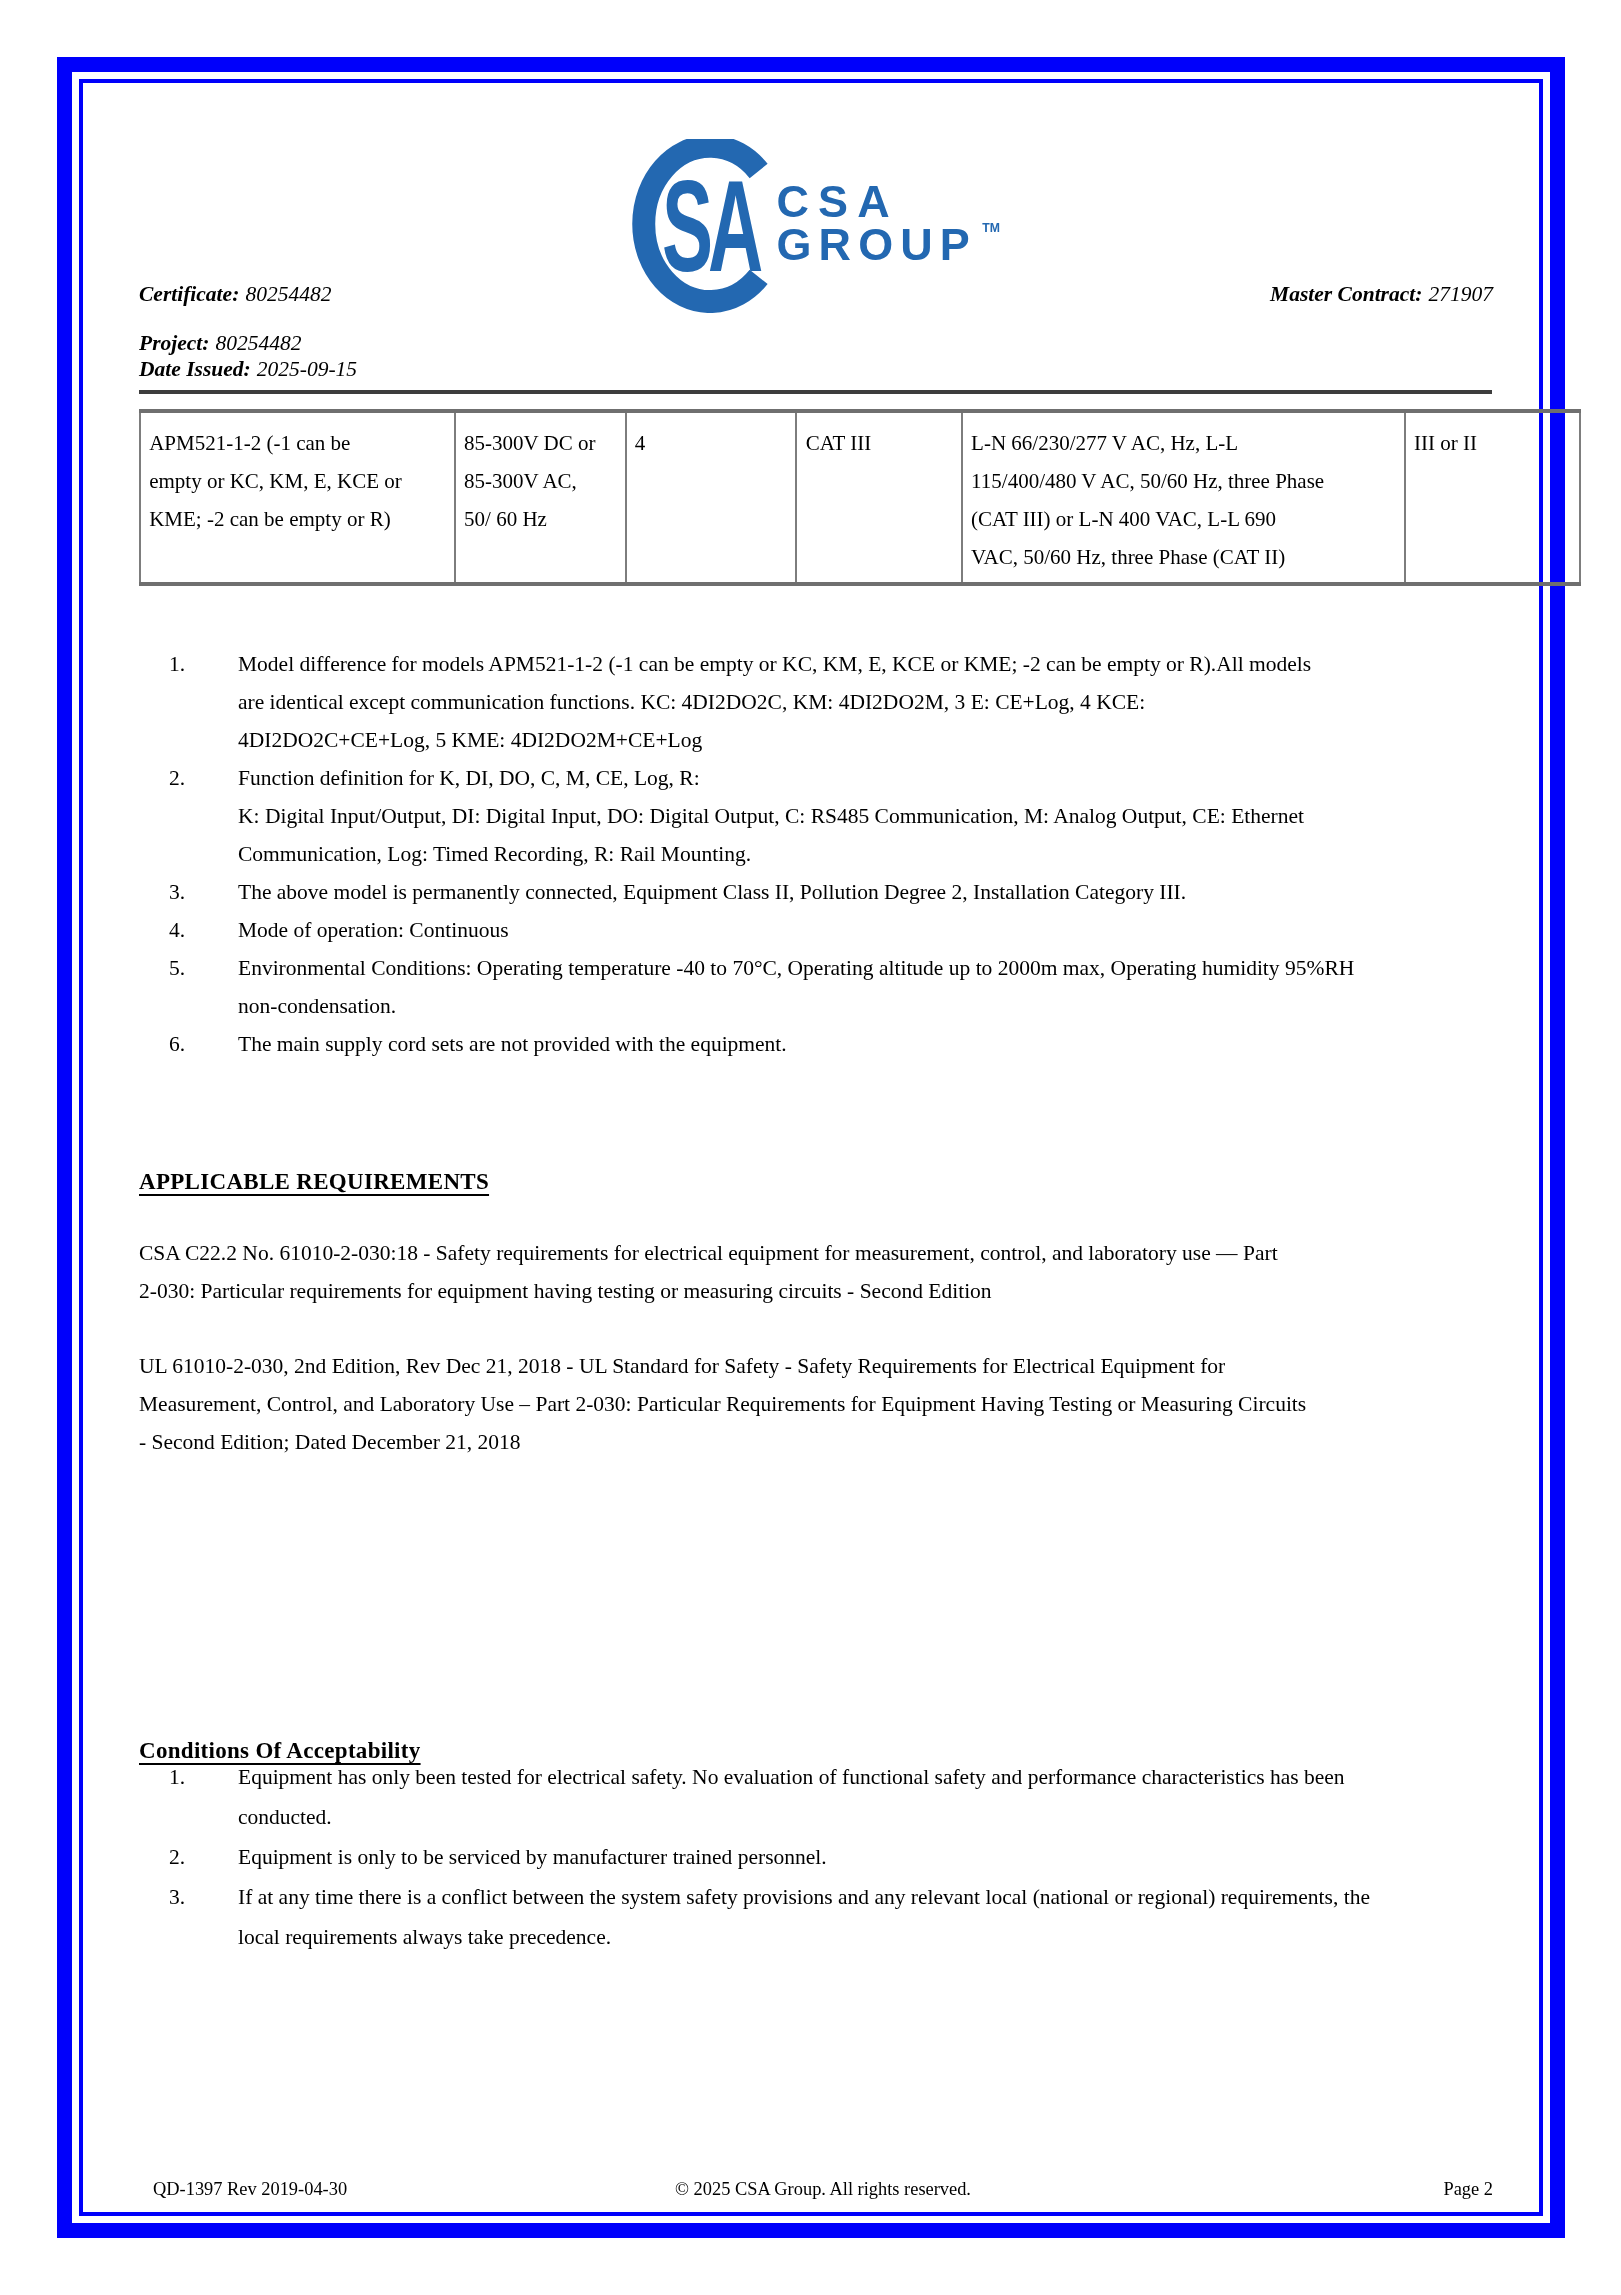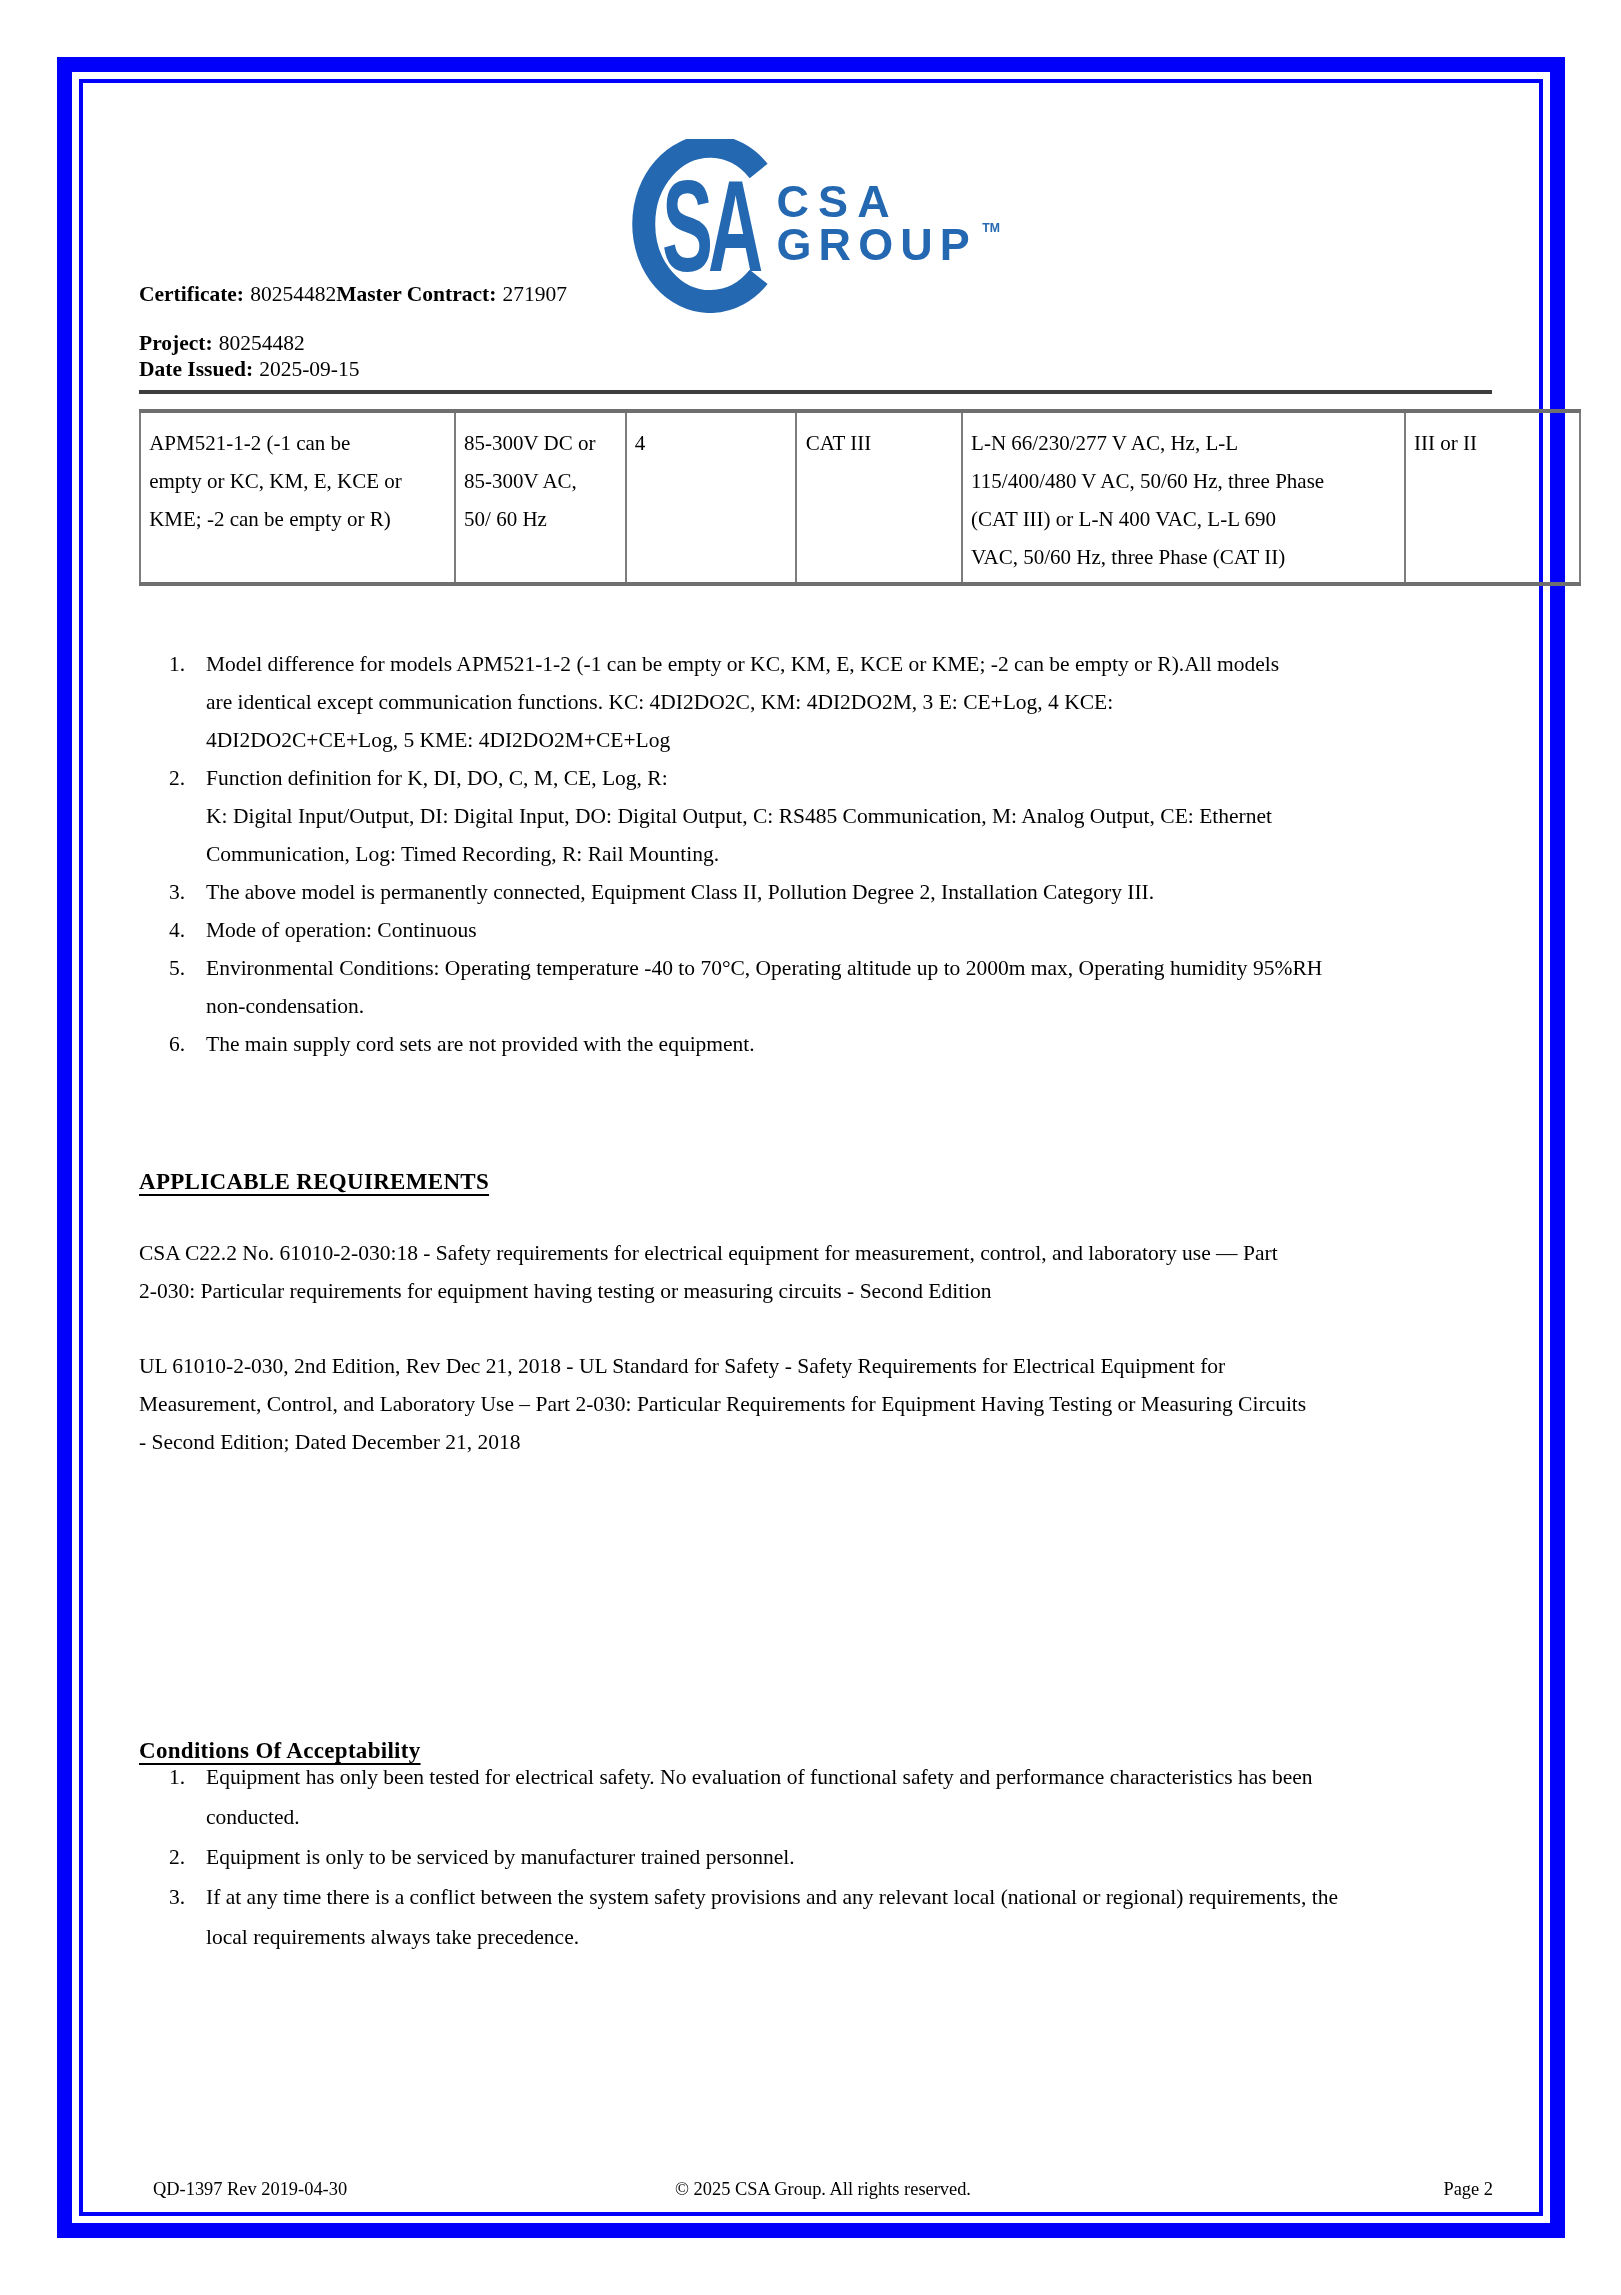--- a/index.html
+++ b/index.html
@@ -25,22 +25,22 @@
   .frame-inner{
     position:absolute;left:79px;top:79px;right:79px;bottom:79px;
     border:4.1px solid var(--blue);
   }
   .logo{
     position:absolute;top:139px;left:50%;margin-left:-180px;
     width:388px;height:174px;
   }
   .meta-row{
     position:absolute;left:139px;right:129px;
-    display:flex;
-    font-size:21.5px;line-height:25.6px;
+    display:flex;justify-content:space-between;
+    font-size:21.5px;line-height:25.6px;font-style:italic;
   }
   .meta-row .lbl{font-weight:bold;}
   .meta-row .val{margin-left:6.1px;}
   #meta-1{top:282px;}
   #meta-2{top:331px;flex-direction:column;}
   .rule{
     position:absolute;top:390px;left:139px;width:1353px;height:3.6px;
     background:var(--rule);
   }
   table.spec{
@@ -60,21 +60,21 @@
     overflow:hidden;
   }
   .list-block{
     position:absolute;left:169px;
     font-size:21.5px;line-height:38px;
   }
   #notes-list{top:645px;}
   #cond-list{top:1757px;line-height:40px;}
   .list-item{display:flex;align-items:flex-start;}
   .list-item .num{flex:none;width:37px;}
-  .list-item .txt{white-space:pre-line;}
+  .list-item .txt{white-space:pre-line;margin-left:32px;}
   .sect-heading{
     position:absolute;left:139px;
     font-size:23px;font-weight:bold;
     text-decoration:underline;
     text-decoration-thickness:2px;
     text-underline-offset:4.6px;
     letter-spacing:0.3px;
   }
   #h-app{top:1169px;}
   #h-cond{top:1691px;margin-top:47px;}

